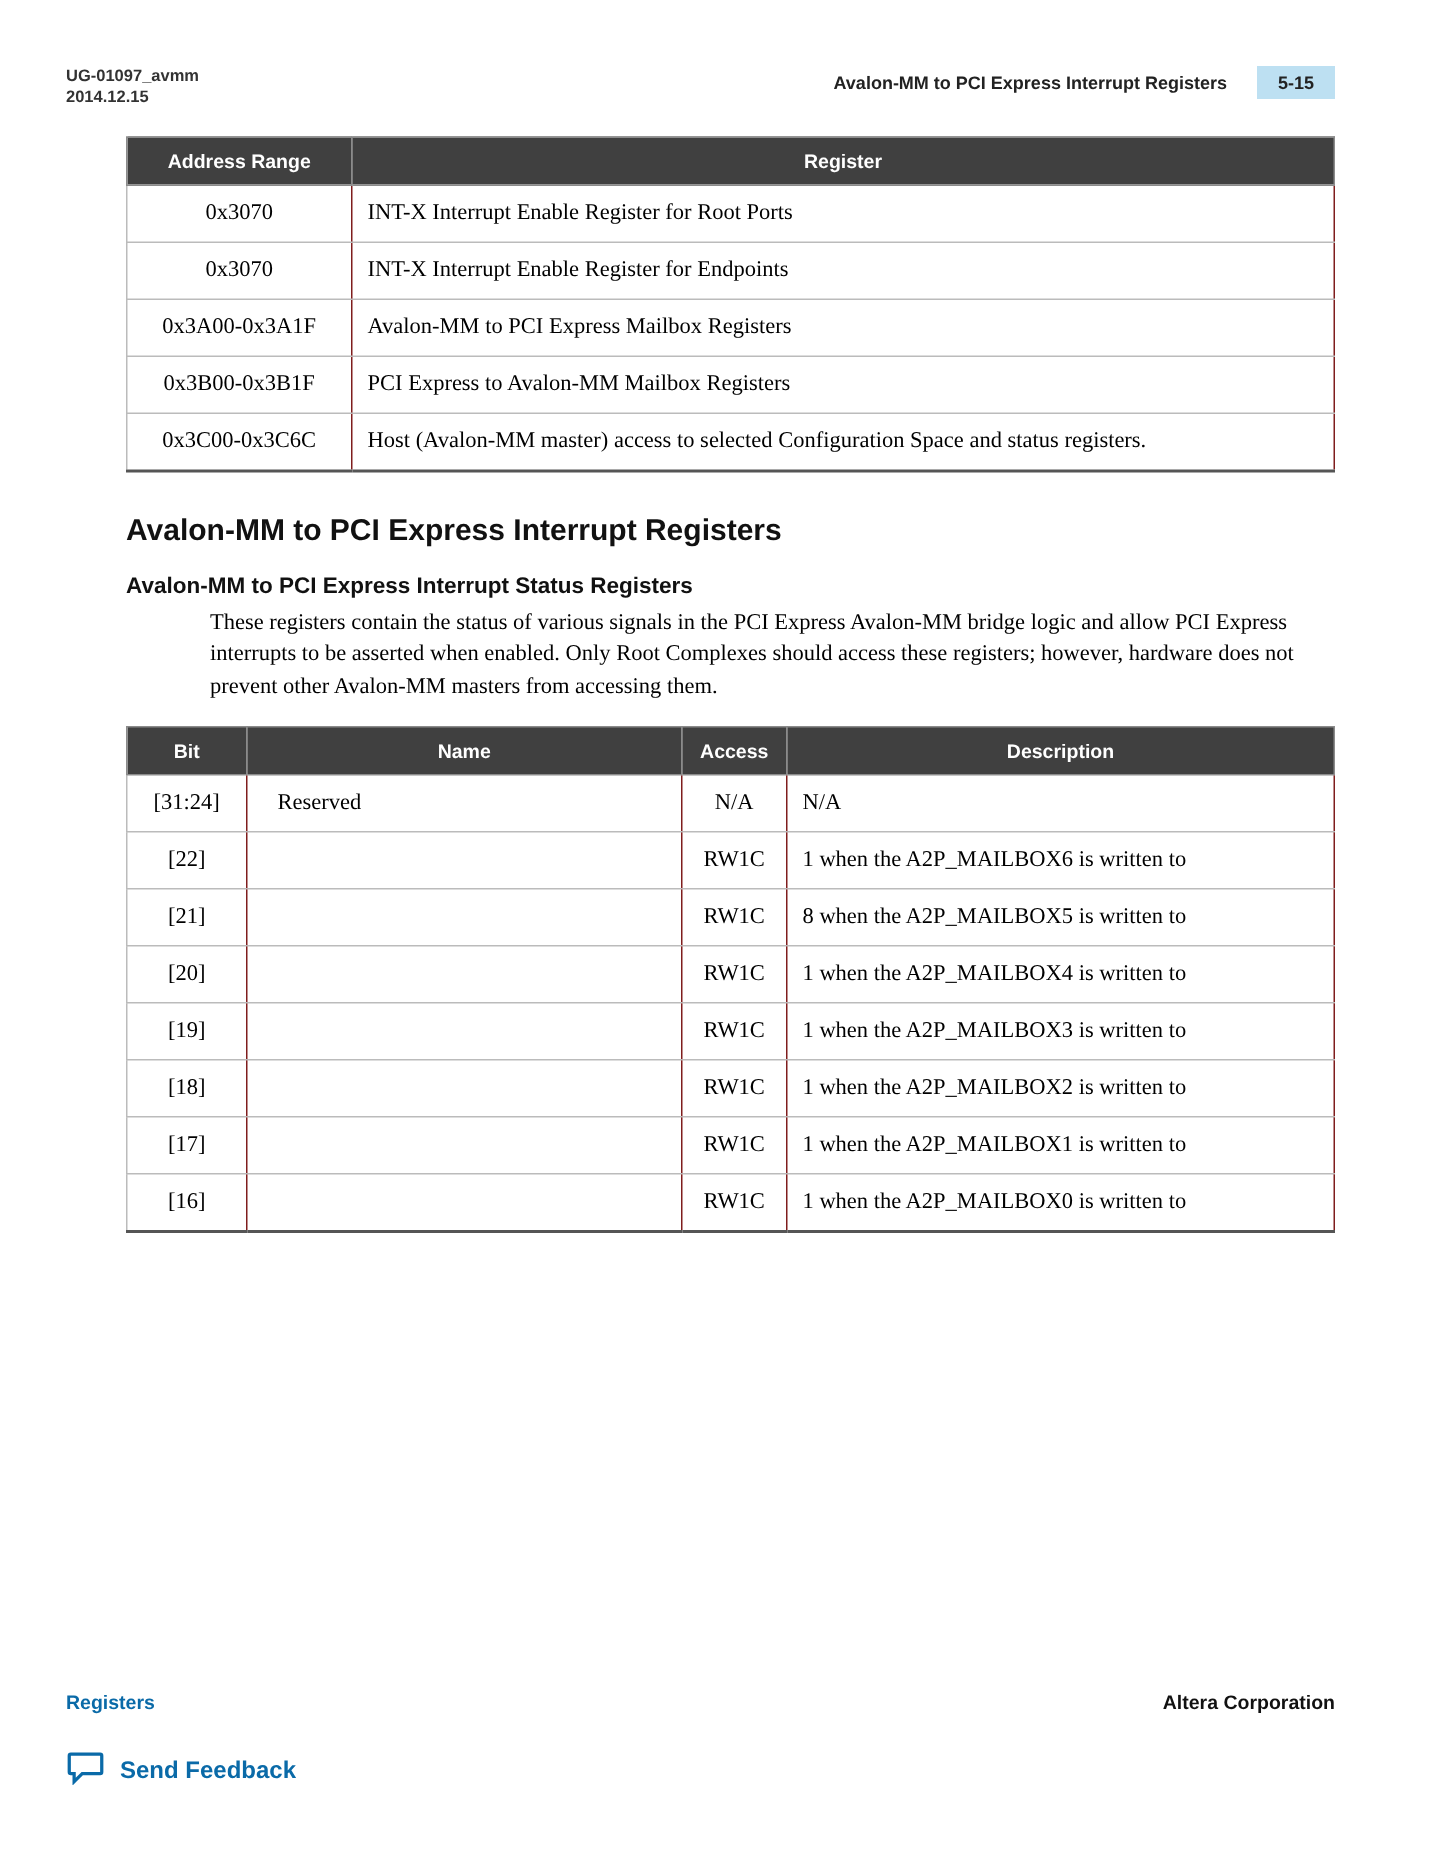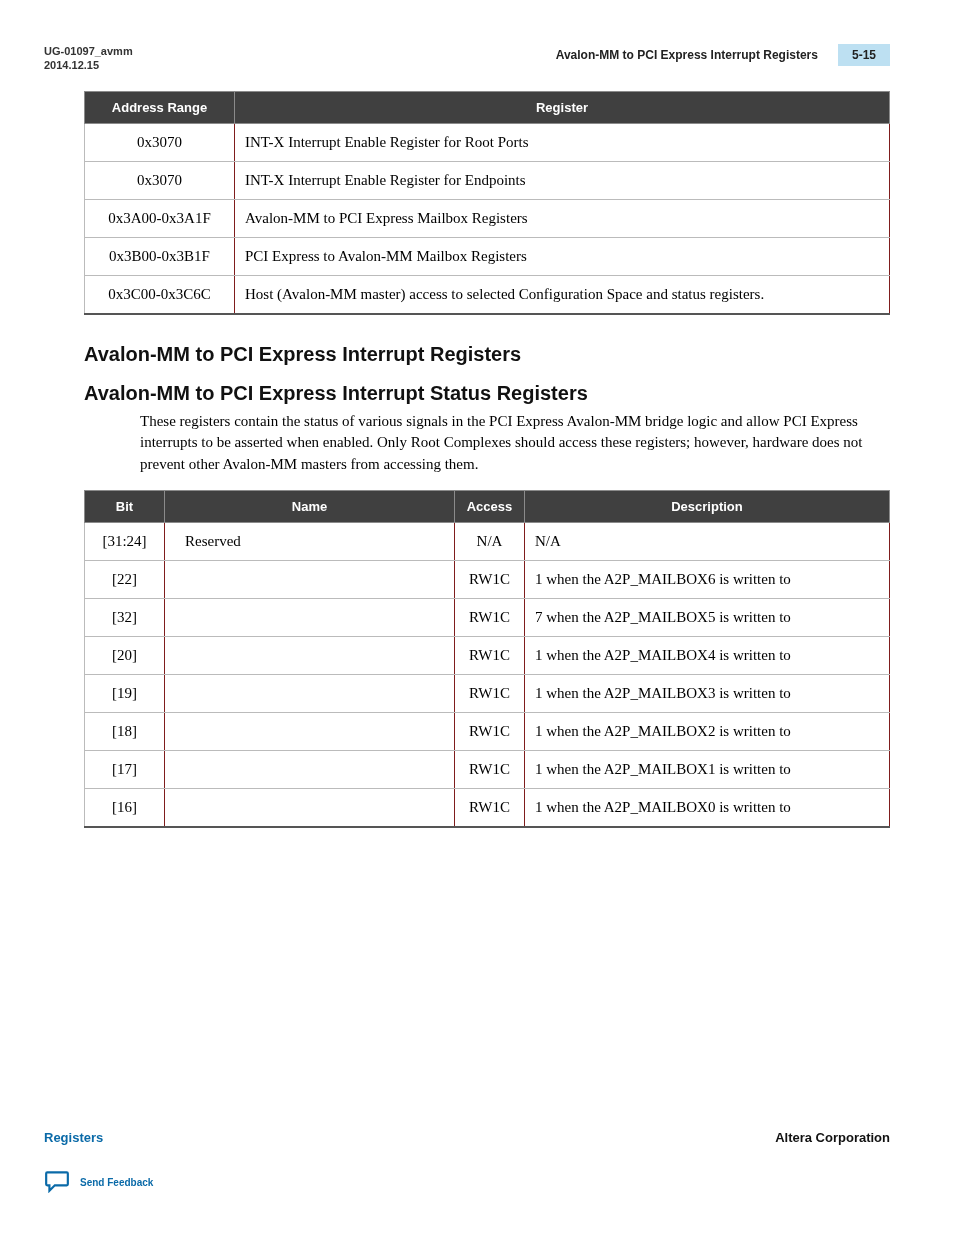--- a/index.html
+++ b/index.html
@@ -87,21 +87,21 @@
   .t2 td:nth-child(4){text-align:left;}
   h2.section {
     font-family: -apple-system, Helvetica, Arial, sans-serif;
     font-size: 20px;
     font-weight: bold;
     margin: 28px 0 14px 40px;
     color: #111;
   }
   h3.subsection {
     font-family: -apple-system, Helvetica, Arial, sans-serif;
-    font-size: 20px;
+    font-size: 15px;
     font-weight: bold;
     margin: 16px 0 0 40px;
     color: #111;
   }
   p.body {
     margin: 6px 0 14px 96px;
     line-height: 1.45;
     font-size: 15px;
   }
   .table-caption {
@@ -124,21 +124,21 @@
     font-weight: bold;
   }
   .footer-left { color: #0a6aa8; }
   .footer-right { color: #111; }
   .feedback {
     margin-top: 24px;
     display: flex;
     align-items: center;
     gap: 10px;
     font-family: -apple-system, Helvetica, Arial, sans-serif;
-    font-size: 10px;
+    font-size: 16px;
     font-weight: bold;
     color: #0a6aa8;
   }
   .feedback svg { width: 26px; height: 24px; }
 </style>
 </head>
 <body>
 
 <div class="page">
 
@@ -207,24 +207,24 @@
           <td>N/A</td>
           <td>N/A</td>
         </tr>
         <tr>
           <td>[22]</td>
           <td></td>
           <td>RW1C</td>
           <td>1 when the A2P_MAILBOX6 is written to</td>
         </tr>
         <tr>
-          <td>[32]</td>
-          <td></td>
-          <td>RW1C</td>
-          <td>7 when the A2P_MAILBOX5 is written to</td>
+          <td>[21]</td>
+          <td></td>
+          <td>RW1C</td>
+          <td>8 when the A2P_MAILBOX5 is written to</td>
         </tr>
         <tr>
           <td>[20]</td>
           <td></td>
           <td>RW1C</td>
           <td>1 when the A2P_MAILBOX4 is written to</td>
         </tr>
         <tr>
           <td>[19]</td>
           <td></td>

